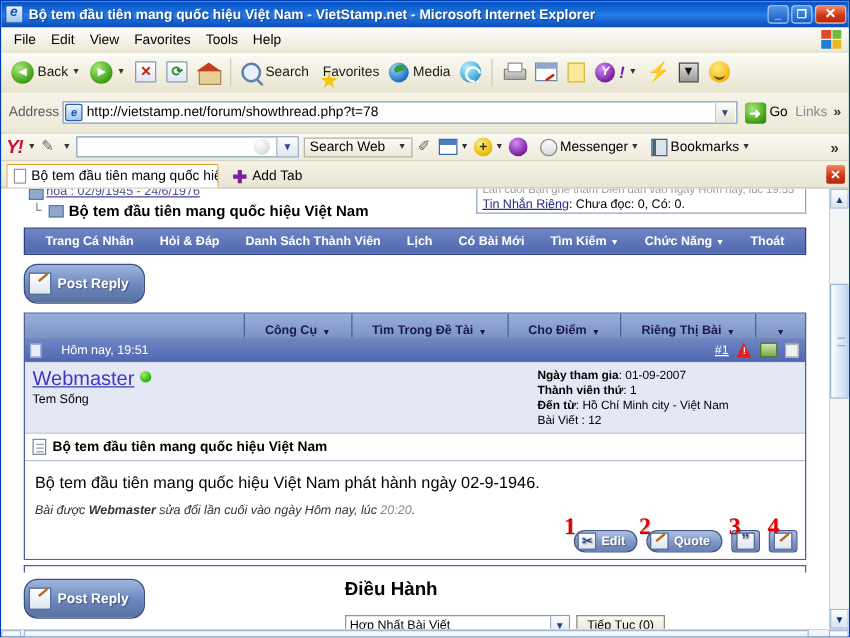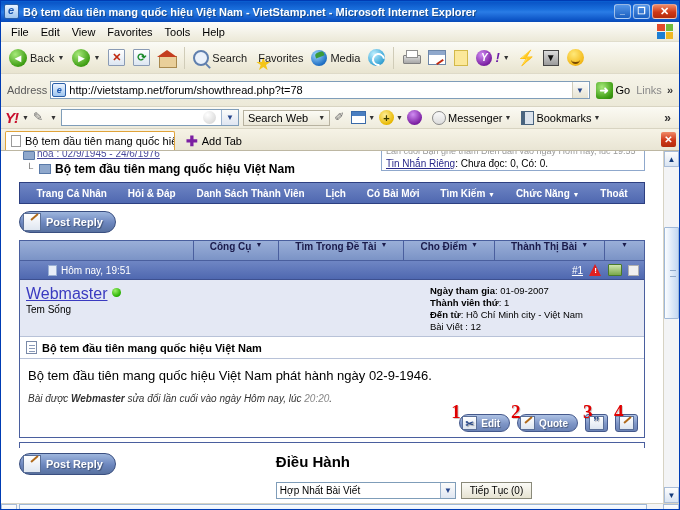--- a/index.html
+++ b/index.html
@@ -268,55 +268,55 @@
     border: 1px solid #2d3f80;
     display: flex; align-items: center; justify-content: space-around;
     padding: 10px 6px;
   }
   .navbar .ni { color:#fff; font-size:10px; font-weight:bold; white-space:nowrap; }
   .navbar .ni .dn { font-size: 7px; }
 
   .replyrow { padding: 7px 0 4px 18px; }
   .postreply {
     display:inline-flex; align-items:center; gap:5px;
-    height: 22px; padding: 0 12px 0 3px;
+    height: 32px; padding: 0 12px 0 3px;
     background: linear-gradient(to bottom,#9eb6dd,#6c86be 55%,#58719f);
     border: 1px solid #3a4f80; border-radius: 11px;
     color:#fff; font-size:11px; font-weight:bold;
     text-shadow: 1px 1px 1px rgba(0,0,0,.35);
   }
   .pricon{width:18px;height:18px;background:linear-gradient(to bottom,#ffffff,#dfe6f0);border:1px solid #5a6f98;position:relative;flex:none;}
   .pricon::after{content:"";position:absolute;right:1px;top:2px;width:9px;height:2px;background:#b06a1a;transform:rotate(-40deg);}
 
   .postbox {
     margin: 3px 18px 0 18px;
     border: 1px solid #4a5f9e;
     background: #fff;
   }
   .toolrow {
     height: 20px; display: flex; justify-content: flex-end;
     background: linear-gradient(to bottom,#9aafd8,#7b93c6);
     border-bottom: 1px solid #4a5f9e;
   }
   .toolrow .spacer { flex:1; }
   .tcell {
-    padding: 0 16px; display:flex;align-items:flex-start;gap:4px;
+    padding: 0 16px; display:flex;align-items:flex-end;gap:4px;
     border-left: 1px solid #4a5f9e;
     color:#1a1a4a; font-size:10px; font-weight:bold; white-space:nowrap;
   }
   .tcell .dn { font-size:7px; }
 
   .posthdr {
     height: 19px;
     background: linear-gradient(to bottom,#6f86c4,#4f68b0);
     border-bottom: 1px solid #3d5090;
     display:flex; align-items:center; justify-content: space-between;
     padding: 0 5px 0 4px;
   }
-  .posthdr .left { display:flex;align-items:flex-start;gap:4px; color:#fff; font-size:10px;margin-left:24px;}
+  .posthdr .left { display:flex;align-items:flex-start;gap:16px; color:#fff; font-size:10px;}
   .posthdr .pg { width:9px;height:11px;background:#e8eef8;border:1px solid #9bb0d4;flex:none;}
   .posthdr .right { display:flex;align-items:center;gap:6px;}
   .posthdr .num { color:#fff; font-size:10px; text-decoration:underline;}
   .warnico { width:13px;height:12px; position:relative; flex:none;}
   .warnico::before{content:"";position:absolute;left:0;top:0;border-left:6.5px solid transparent;border-right:6.5px solid transparent;border-bottom:12px solid #e02020;}
   .warnico::after{content:"!";position:absolute;left:0;right:0;top:2px;text-align:center;color:#fff;font-size:8px;font-weight:bold;line-height:9px;}
   .pcico{width:14px;height:12px;flex:none;background:linear-gradient(to bottom,#cfe6b0,#7aa84a);border:1px solid #4a7a2a;border-radius:1px;}
   .sqwhite{width:11px;height:11px;flex:none;background:#f0f0f0;border:1px solid #b0b0b0;}
 
   .postbody { background:#fff; }
@@ -611,21 +611,21 @@
               </div>
             <div class="tcell">
                 <span>Tìm Trong Đề Tài</span>
                 <span class="dn">▼</span>
               </div>
             <div class="tcell">
                 <span>Cho Điểm</span>
                 <span class="dn">▼</span>
               </div>
             <div class="tcell">
-                <span>Thành Thị Bài</span>
+                <span>Riêng Thị Bài</span>
                 <span class="dn">▼</span>
               </div>
             <div class="tcell">
                 <span class="dn">▼</span>
               </div>
           </div>
 
           <div class="posthdr">
             <div class="left">
               <span class="pg"></span>

